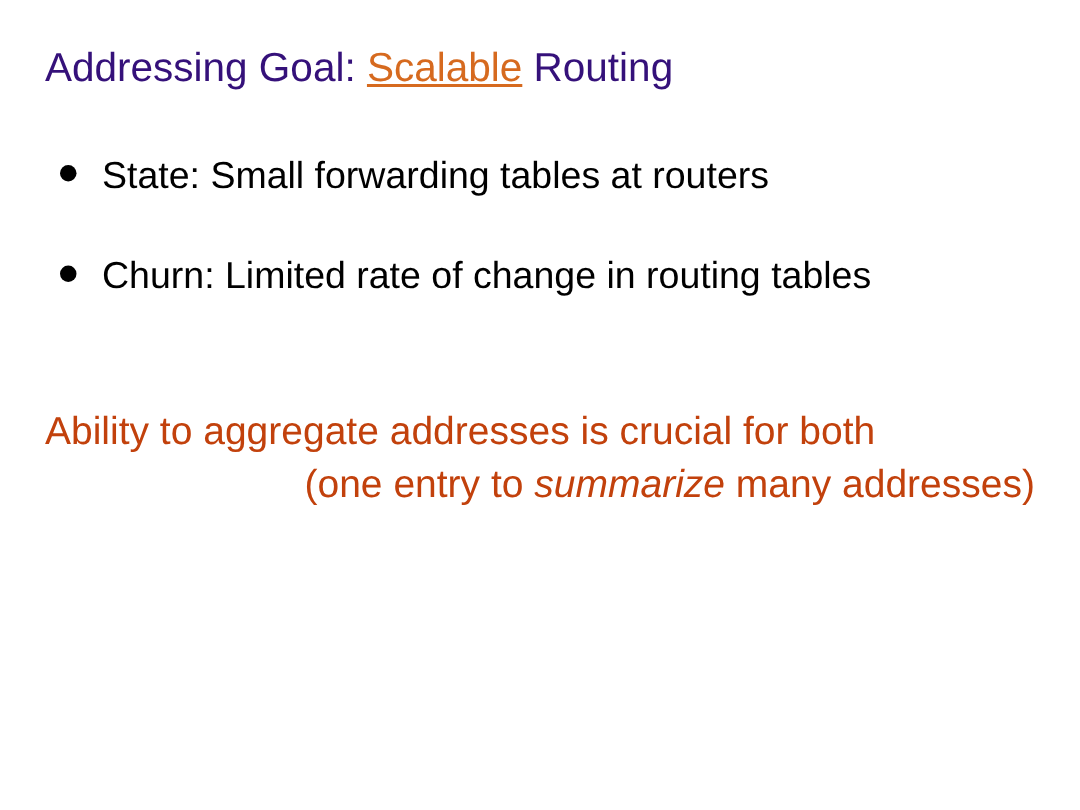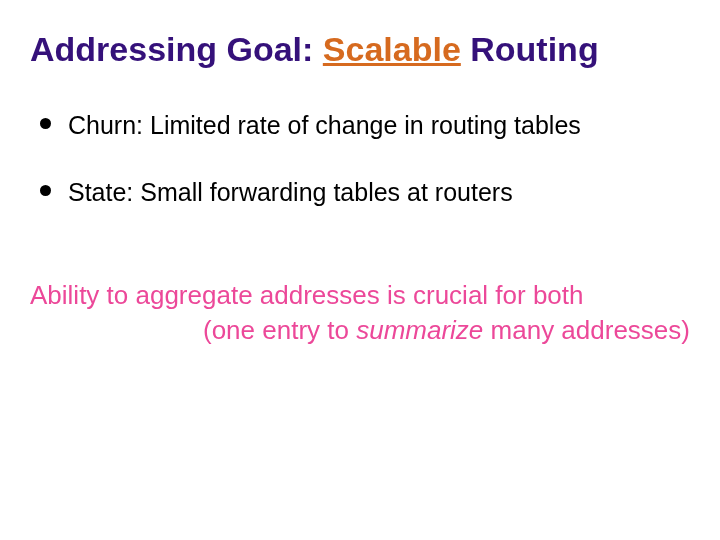--- a/index.html
+++ b/index.html
@@ -11,22 +11,22 @@
     font-family: Arial, Helvetica, sans-serif;
     color: #000000;
   }
   .slide {
     box-sizing: border-box;
     width: 720px;
     height: 540px;
     padding: 30px 30px 30px 30px;
   }
   .title {
-    font-size: 34px;
-    font-weight: bold;
+    font-size: 27px;
+    font-weight: normal;
     color: #35117a;
     margin: 0 0 40px 0;
     line-height: 1.15;
   }
   .title .emph {
     color: #d66a1f;
     text-decoration: underline;
   }
   .bullets {
     list-style: none;
@@ -46,21 +46,21 @@
     position: absolute;
     left: 4px;
     top: 9px;
     width: 11px;
     height: 11px;
     background: #000000;
     border-radius: 50%;
   }
   .body-text {
     font-size: 26px;
-    color: #ec4899;
+    color: #c2410c;
     margin-top: 70px;
     line-height: 1.35;
   }
   .body-text .line2 {
     display: block;
     text-align: right;
     padding-left: 48px;
   }
   .body-text em {
     font-style: italic;
@@ -69,22 +69,22 @@
 </head>
 <body>
 
 <div class="slide">
 
   <h1 class="title">
     <span>Addressing Goal: </span><span class="emph">Scalable</span><span> Routing</span>
   </h1>
 
   <ul class="bullets">
+    <li>State: Small forwarding tables at routers</li>
     <li>Churn: Limited rate of change in routing tables</li>
-    <li>State: Small forwarding tables at routers</li>
   </ul>
 
   <div class="body-text">
     <span>Ability to aggregate addresses is crucial for both</span>
     <span class="line2">
       <span>(one entry to </span><em>summarize</em><span> many addresses)</span>
     </span>
   </div>
 
 </div>

